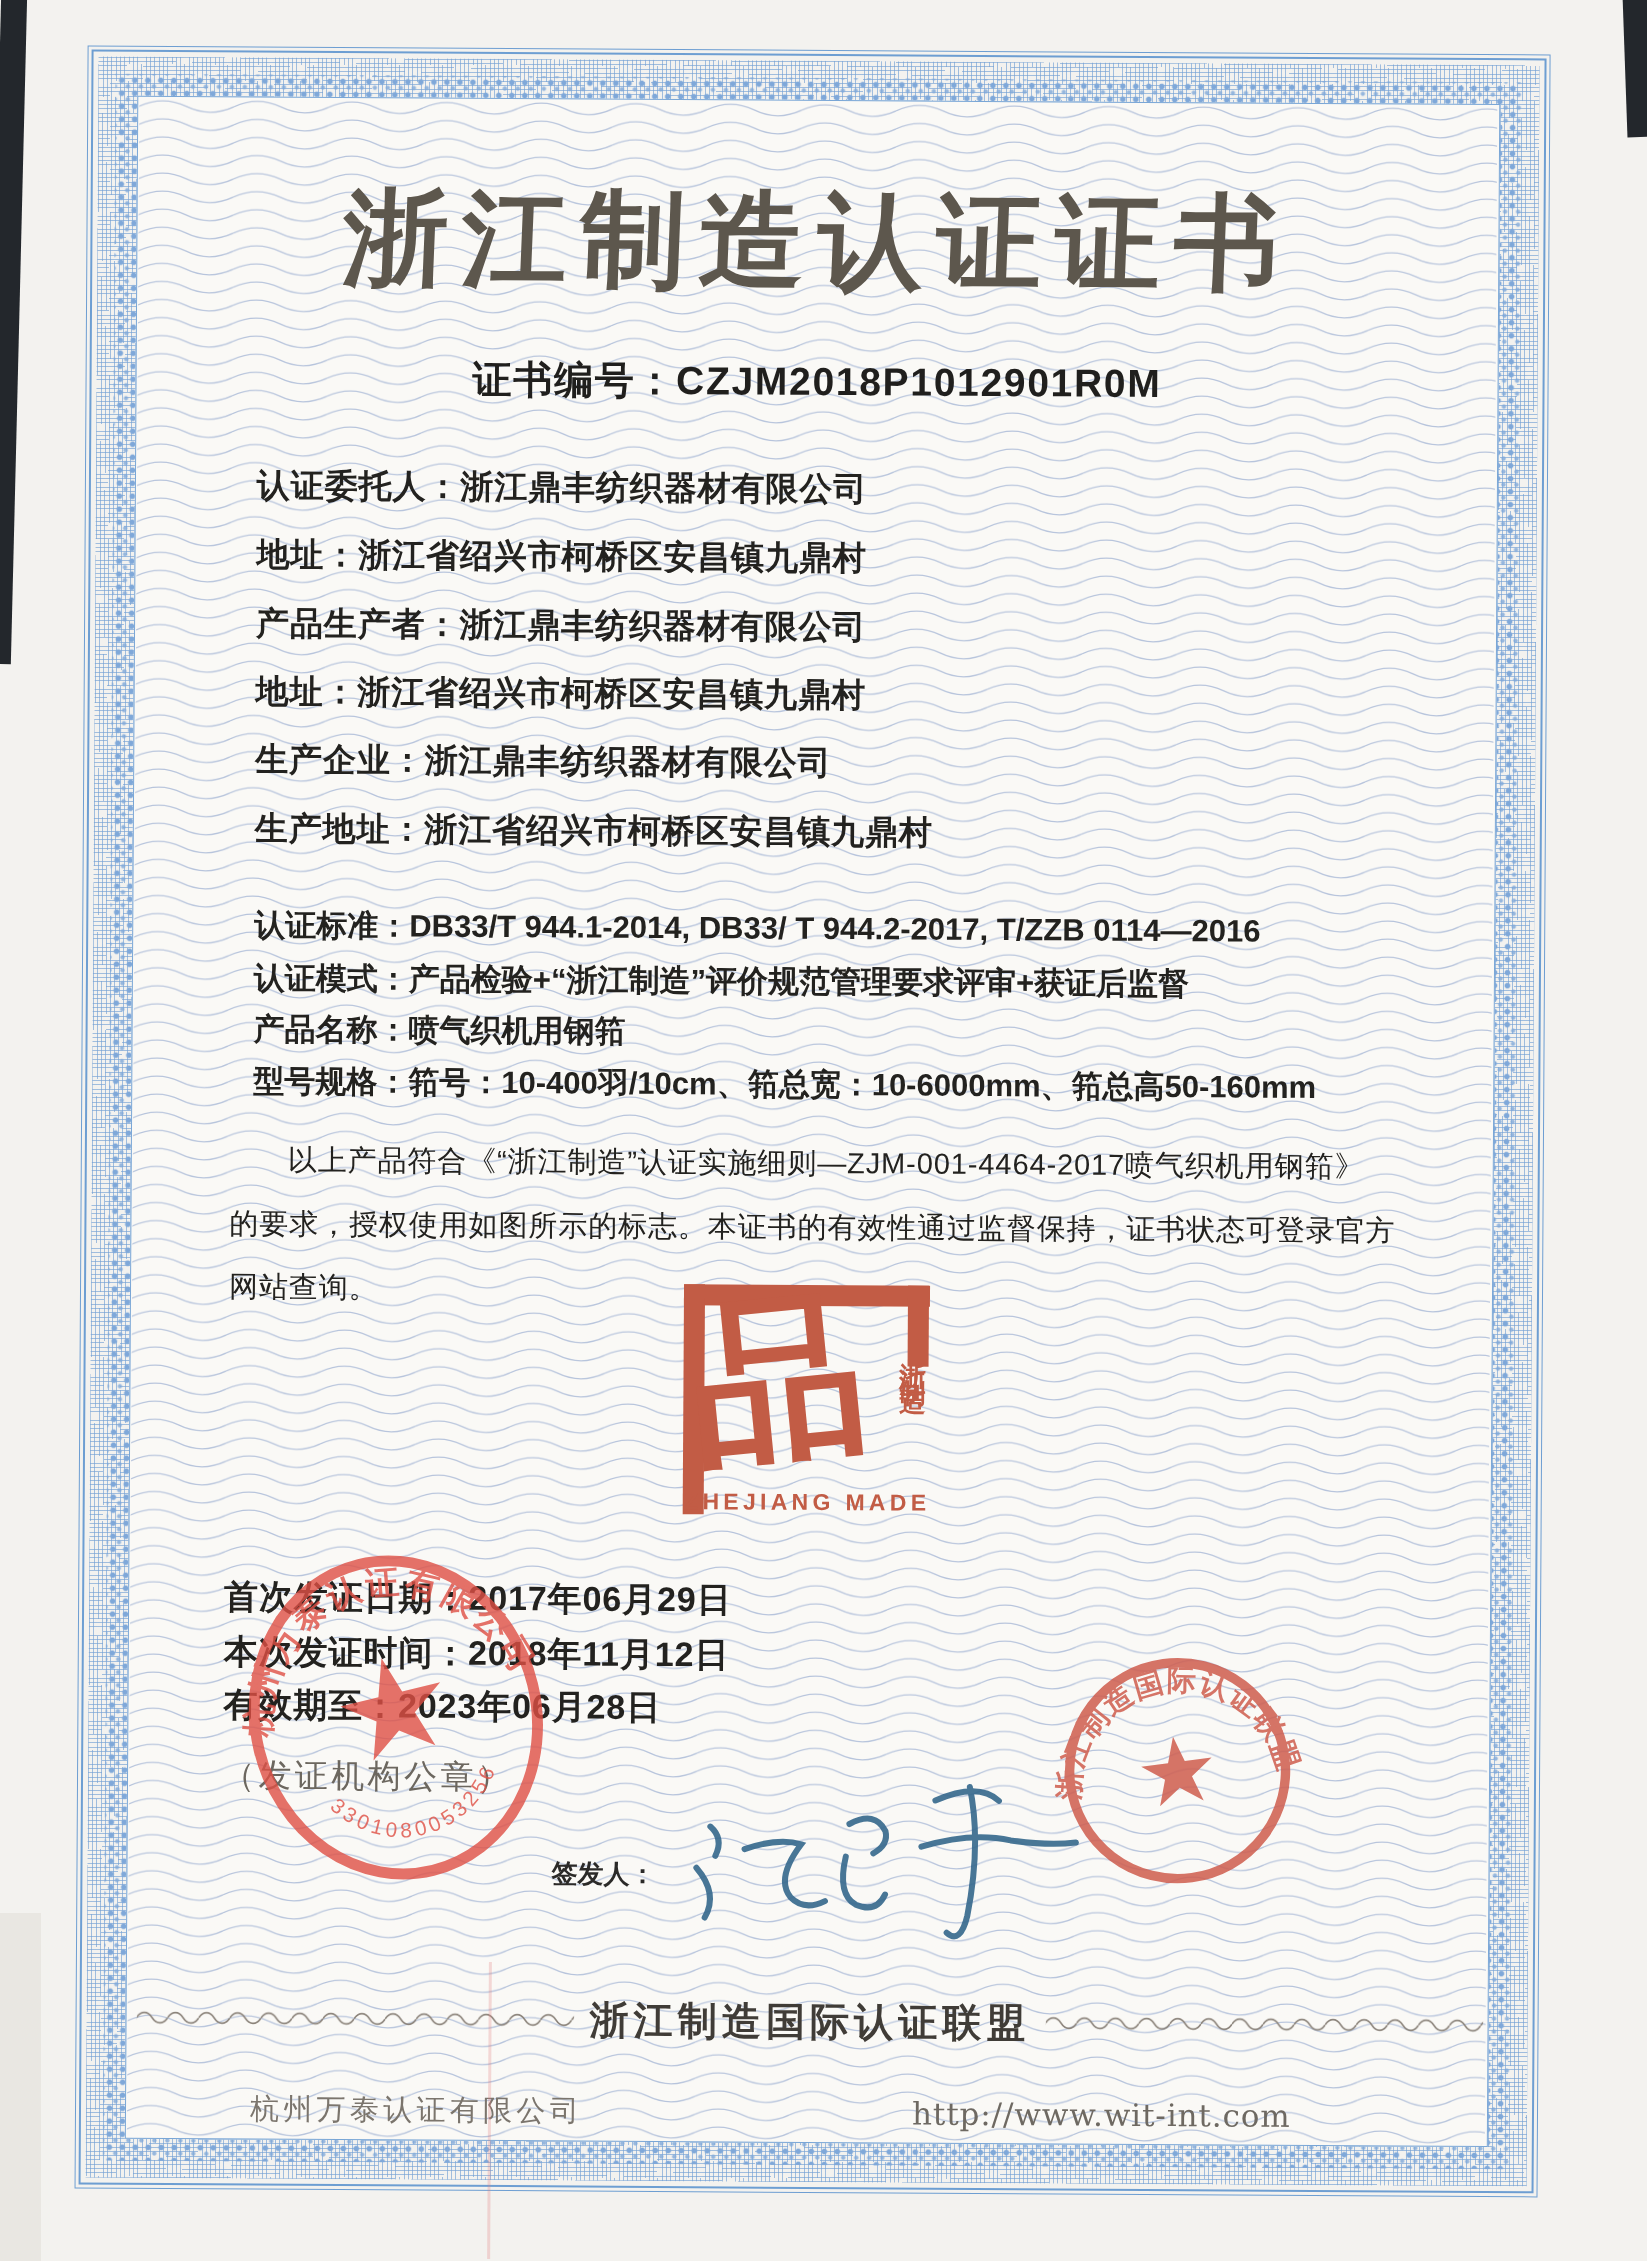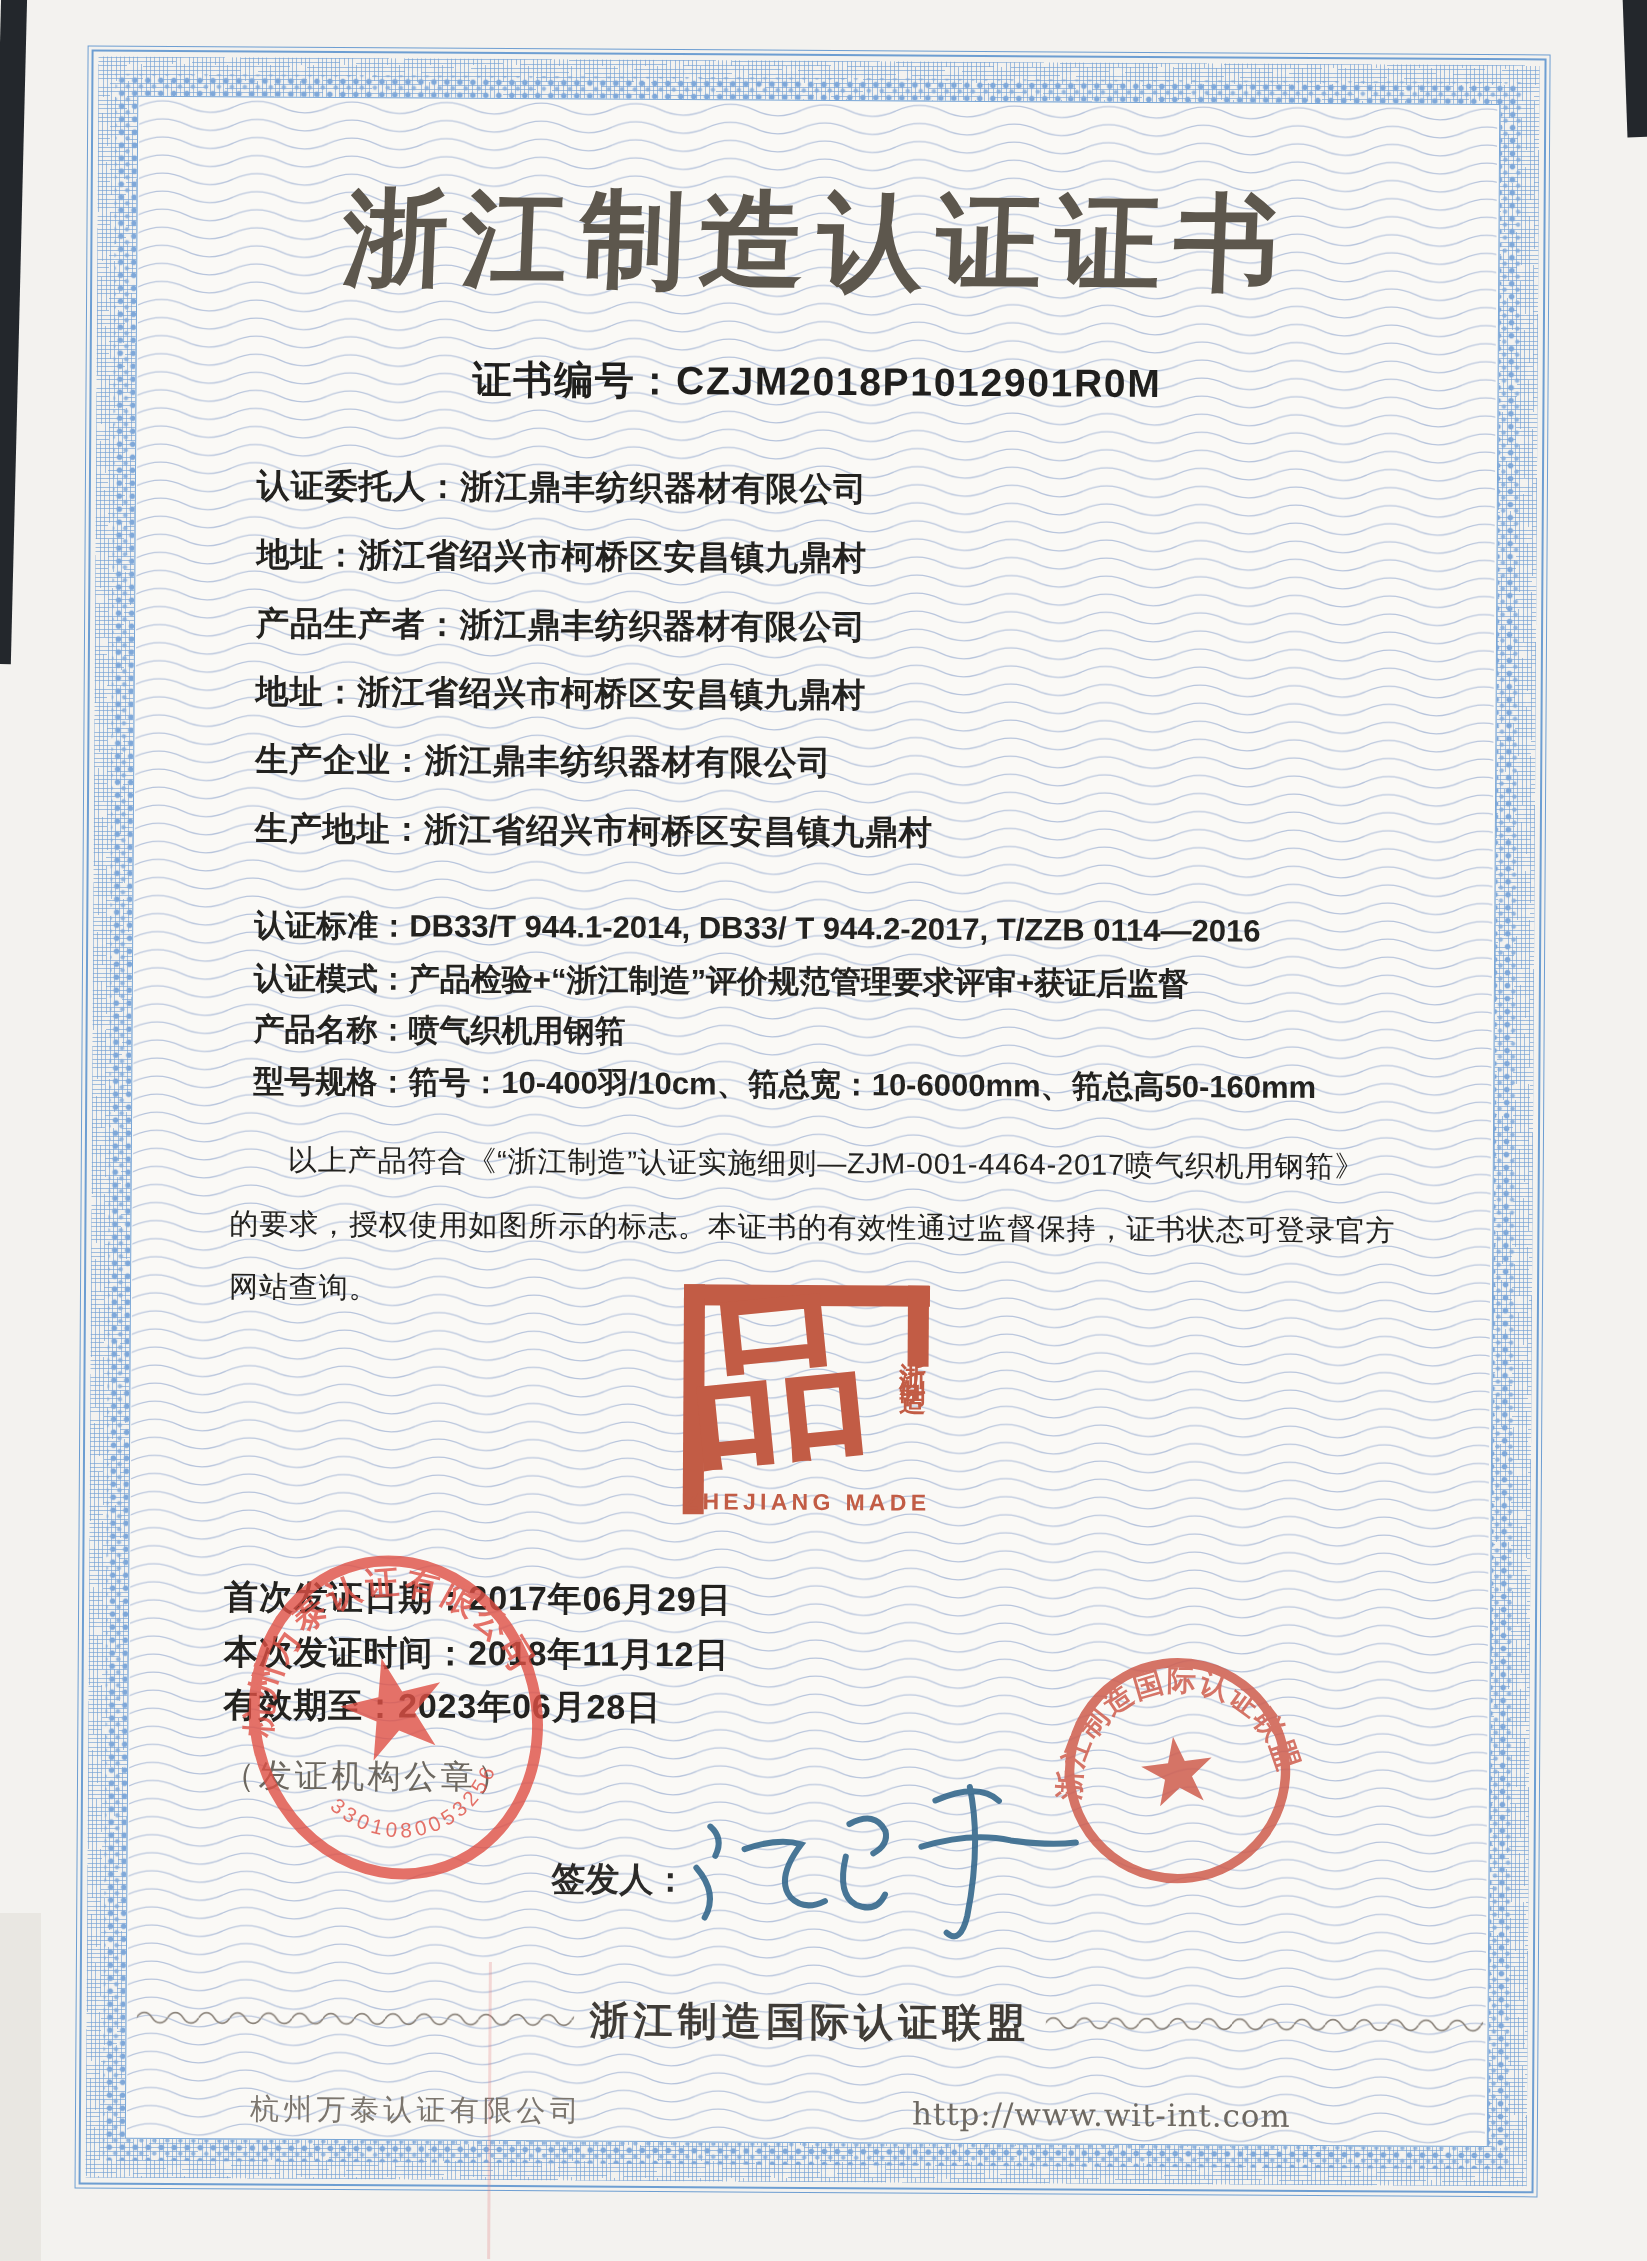--- a/index.html
+++ b/index.html
@@ -27,21 +27,21 @@
   .abs{position:absolute;}
   .center-row{left:81px;width:1463px;text-align:center;}
   .title{top:172px;font-family:"DejaVu Serif",serif;font-weight:bold;font-size:105px;
          letter-spacing:13.7px;color:#5d574d;transform:skewX(-2deg);}
   .certno{top:355px;font-size:39px;font-weight:bold;color:#201f1d;letter-spacing:1.7px;}
   .info-line{left:253px;font-size:33px;font-weight:bold;color:#23221f;letter-spacing:0.9px;white-space:nowrap;}
   .spec-line{left:253px;font-size:31px;font-weight:bold;color:#23221f;white-space:nowrap;}
   .para-line{left:230px;width:1210px;font-size:29px;color:#23221f;letter-spacing:0.9px;white-space:nowrap;}
   .date-line{left:227px;font-size:34px;font-weight:bold;color:#23221f;letter-spacing:0.9px;}
   .seal-note{left:226px;top:1757px;font-size:33px;color:#6c675f;letter-spacing:3.4px;}
-  .signer{left:556px;top:1858px;font-size:34px;font-weight:bold;color:#2b2a28;}
+  .signer{left:556px;top:1858px;font-size:26px;font-weight:bold;color:#2b2a28;}
   .alliance-row{top:1992px;left:142px;width:1347px;height:60px;display:flex;align-items:center;}
   .alliance-title{font-size:39px;font-weight:bold;color:#403c37;letter-spacing:5.1px;margin:0 15.4px;white-space:nowrap;}
   .fl-svg{flex:1;height:15.4px;}
   .footer-co{left:256px;top:2093px;font-size:29px;color:#7b756d;letter-spacing:4.3px;}
   .footer-url{left:918px;top:2095px;font-size:31px;color:#6e6962;font-family:"DejaVu Serif",serif;letter-spacing:0.9px;}
 
   
   .logo-bar{background:#c25c45;}
   .logo-top{left:685px;top:1285px;width:246px;height:21.4px;}
   .logo-left{left:685px;top:1285px;width:20.6px;height:230px;}

